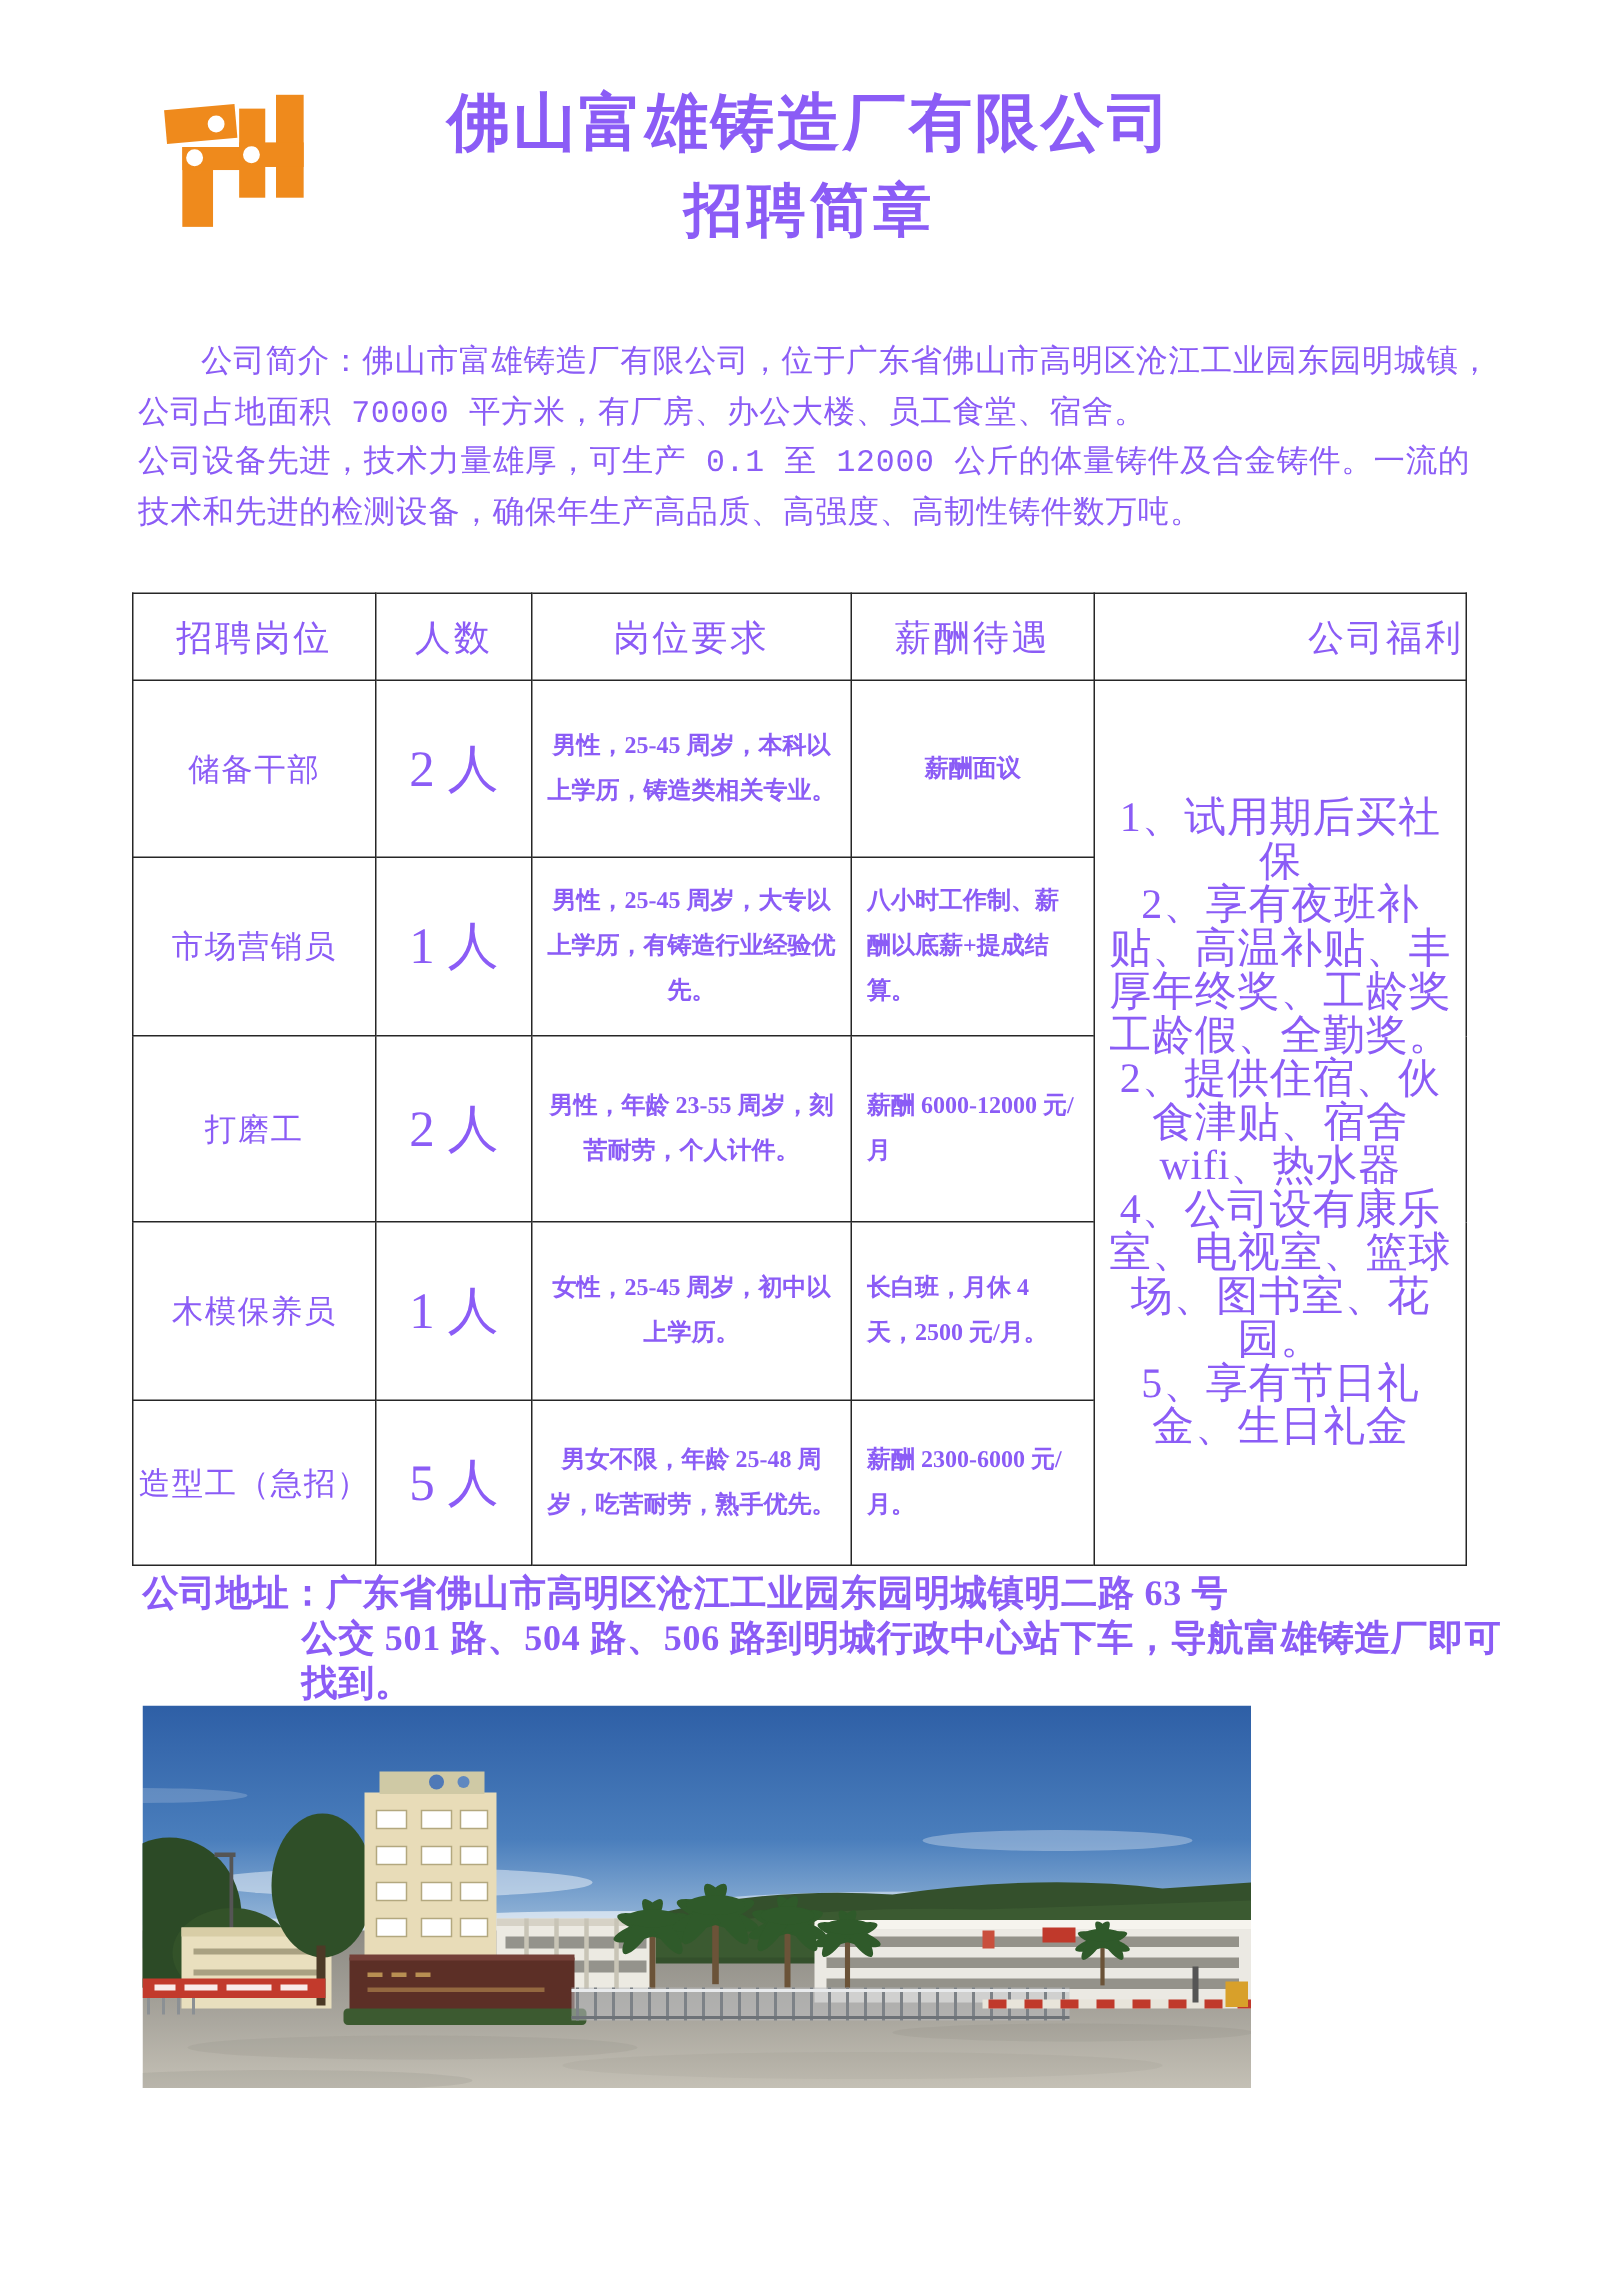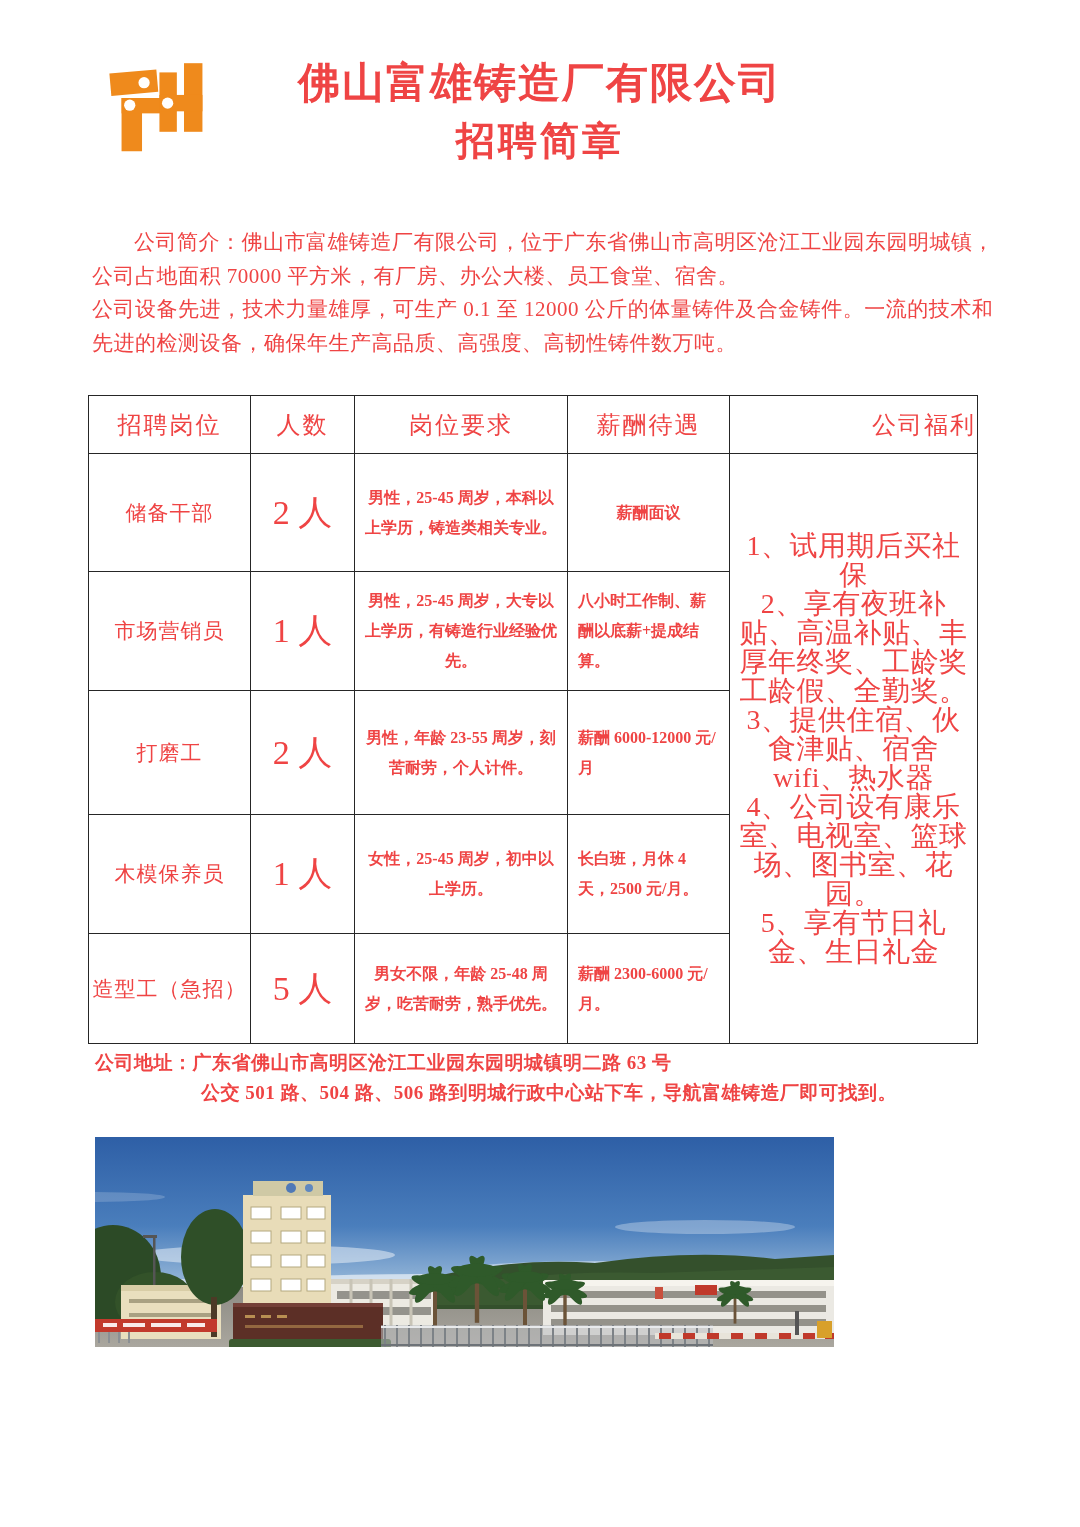--- a/index.html
+++ b/index.html
@@ -1,27 +1,27 @@
 <!DOCTYPE html>
 <html lang="zh"><head>
 <meta charset="utf-8">
 <style>
   html,body{margin:0;padding:0;background:#fff;}
   .page{
-    position:relative;width:1080px;height:1347px;background:#ffffff;
-    font-family:"Liberation Serif","DejaVu Serif",serif;color:#ef4444;overflow:hidden;
+    position:relative;width:1080px;height:1527px;background:#ffffff;
+    font-family:"Liberation Serif","DejaVu Serif",serif;color:#8b5cf6;overflow:hidden;
   }
   
   .logo{position:absolute;left:98px;top:55px;width:128px;height:110px;}
   .titles{position:absolute;left:0;right:0;top:60px;text-align:center;}
   .title1{font-size:42px;font-weight:bold;letter-spacing:2px;line-height:1.1;}
   .title2{font-size:39px;font-weight:bold;letter-spacing:3px;line-height:1.1;margin-top:14px;}
   
   .intro{position:absolute;left:92px;top:226px;width:906px;font-size:21px;line-height:33.5px;letter-spacing:0.5px;}
-  .intro p{margin:0;}
+  .intro p{margin:0;font-family:Liberation Mono, monospace;}
   .intro p.indent{text-indent:2em;}
   
   .jobs-table{
     position:absolute;left:88px;top:395px;width:889px;
     border-collapse:collapse;table-layout:fixed;
   }
   .jobs-table th,.jobs-table td{border:1.5px solid #262626;vertical-align:middle;overflow:hidden;}
   .jobs-table thead tr{height:58px;}
   .jobs-table tbody tr:nth-child(1){height:118px;}
   .jobs-table tbody tr:nth-child(2){height:119px;}
@@ -31,21 +31,21 @@
   .jobs-table th{font-size:24px;font-weight:normal;letter-spacing:2px;text-align:center;}
   .jobs-table th.h-left{text-align:right;padding-left:10px;}
   .c-pos{font-size:21px;text-align:center;letter-spacing:1px;padding:0 2px;}
   .c-count{font-size:34px;text-align:center;}
   .c-req{font-size:16px;font-weight:bold;text-align:center;line-height:30px;padding:0 6px;}
   .c-sal{font-size:16px;font-weight:bold;line-height:30px;padding:0 10px;}
   .c-sal.center{text-align:center;}
   .c-benefits{font-size:28px;line-height:29px;text-align:center;padding:0 8px;letter-spacing:0.5px;}
   .benefit-line{margin:0;}
   
-  .footer{position:absolute;left:95px;top:1048px;width:910px;font-size:19px;font-weight:bold;line-height:30px;letter-spacing:0.5px;}
+  .footer{position:absolute;left:95px;top:1048px;width:910px;font-size:24px;font-weight:bold;line-height:30px;letter-spacing:0.5px;}
   .footer .bus-line{padding-left:106px;}
   .footer .contact-group{margin-left:98px;}
   
   .photo{position:absolute;left:95px;top:1137px;width:739px;height:255px;}
   .photo svg{display:block;width:100%;height:100%;}
 </style>
 </head>
 <body>
 
 <div class="page">
@@ -97,21 +97,21 @@
     </thead>
     <tbody>
       <tr>
         <td class="c-pos">储备干部</td>
         <td class="c-count">2 人</td>
         <td class="c-req">男性，25-45 周岁，本科以上学历，铸造类相关专业。</td>
         <td class="c-sal center">薪酬面议</td>
         <td class="c-benefits" rowspan="5">
           <div class="benefit-line">1、试用期后买社保</div>
           <div class="benefit-line">2、享有夜班补贴、高温补贴、丰厚年终奖、工龄奖工龄假、全勤奖。</div>
-          <div class="benefit-line">3、提供住宿、伙食津贴、宿舍 wifi、热水器</div>
+          <div class="benefit-line">2、提供住宿、伙食津贴、宿舍 wifi、热水器</div>
           <div class="benefit-line">4、公司设有康乐室、电视室、篮球场、图书室、花园。</div>
           <div class="benefit-line">5、享有节日礼金、生日礼金</div>
         </td>
       </tr>
       <tr>
         <td class="c-pos">市场营销员</td>
         <td class="c-count">1 人</td>
         <td class="c-req">男性，25-45 周岁，大专以上学历，有铸造行业经验优先。</td>
         <td class="c-sal">八小时工作制、薪酬以底薪+提成结算。</td>
       </tr>

